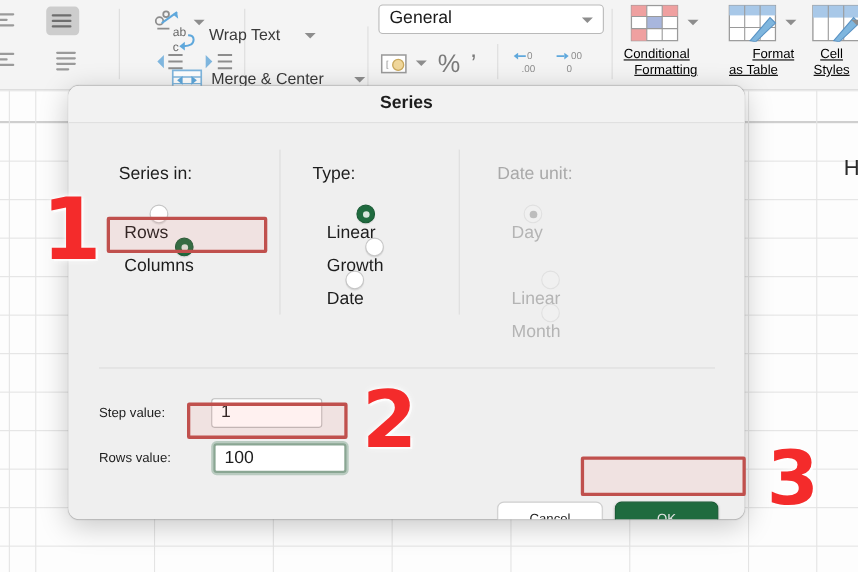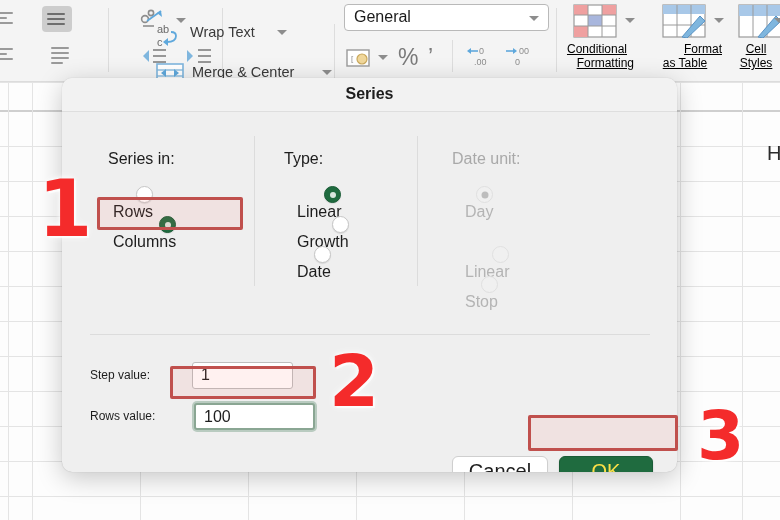--- a/index.html
+++ b/index.html
@@ -168,30 +168,30 @@
     font-size: 16px; color: #1d1d1d;
     padding-left: 8px; line-height: 24px;
   }
   .textfield.focused {
     border: 2px solid #8aa693;
     box-shadow: 0 0 0 2px rgba(120,160,135,0.45);
   }
 
   .btn {
     position: absolute; border-radius: 6px;
-    font-size: 20px; display: flex; align-items: center; justify-content: center;
+    font-size: 12px; display: flex; align-items: center; justify-content: center;
     white-space: nowrap;
   }
   .btn-cancel {
     background: #ffffff; color: #1d1d1d;
     border: 1px solid #cfcfcf;
     box-shadow: 0 1px 1px rgba(0,0,0,0.08);
   }
   .btn-ok {
-    background: #1f6b3f; color: #fde047;
+    background: #1f6b3f; color: #e5e5e5;
     border: 1px solid #1a5c36;
     box-shadow: 0 1px 2px rgba(0,0,0,0.18);
   }
 
   
   .anno-box {
     position: absolute;
     border: 3px solid #c0504d;
     border-radius: 2px;
     background: rgba(255,120,110,0.10);
@@ -425,21 +425,21 @@
       <div class="opt" style="left:392px; top:74px;">
         <span class="radio dis on"></span>
         <span class="opt-label dis">Day</span>
       </div>
       <div class="opt" style="left:392px; top:134px;">
         <span class="radio dis"></span>
         <span class="opt-label dis">Linear</span>
       </div>
       <div class="opt" style="left:392px; top:164px;">
         <span class="radio dis"></span>
-        <span class="opt-label dis">Stop</span>
+        <span class="opt-label dis">Month</span>
       </div>
 
       <div class="field-label" style="left:28px; top:256px;">Step value:</div>
       <div class="textfield" style="left:130px; top:250px; width:101px; height:27px;" placeholder="">1</div>
 
       <div class="field-label" style="left:28px; top:297px;">Rows value:</div>
       <div class="textfield focused" style="left:132px; top:291px; width:121px; height:27px;" placeholder="">100</div>
 
       <div class="btn btn-cancel" style="left:390px; top:344px; width:96px; height:30px;">Cancel</div>
       <div class="btn btn-ok" style="left:497px; top:344px; width:94px; height:30px;">OK</div>

